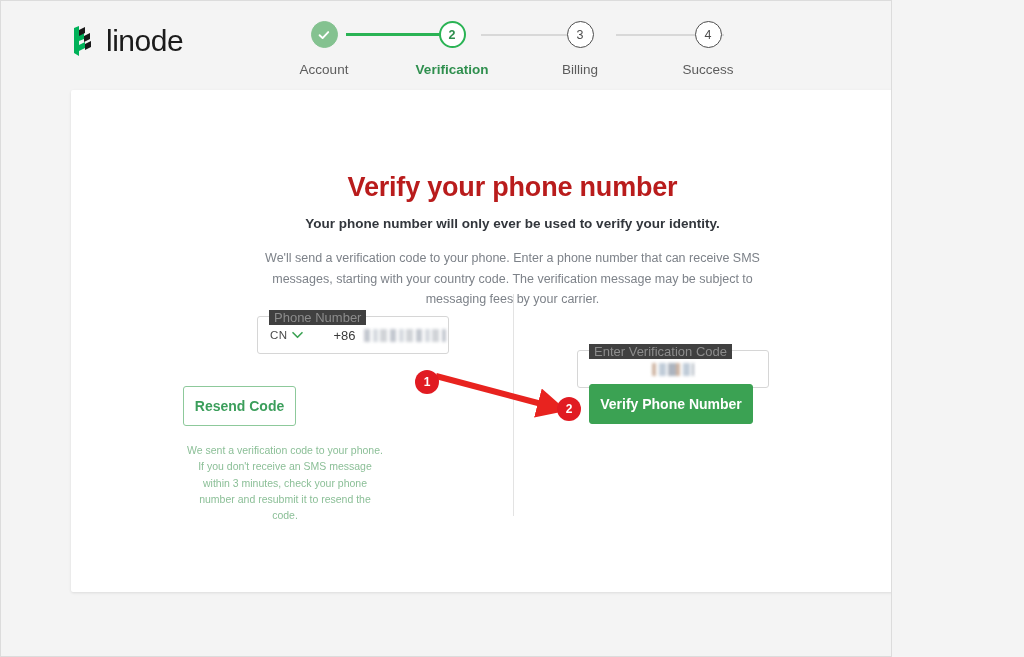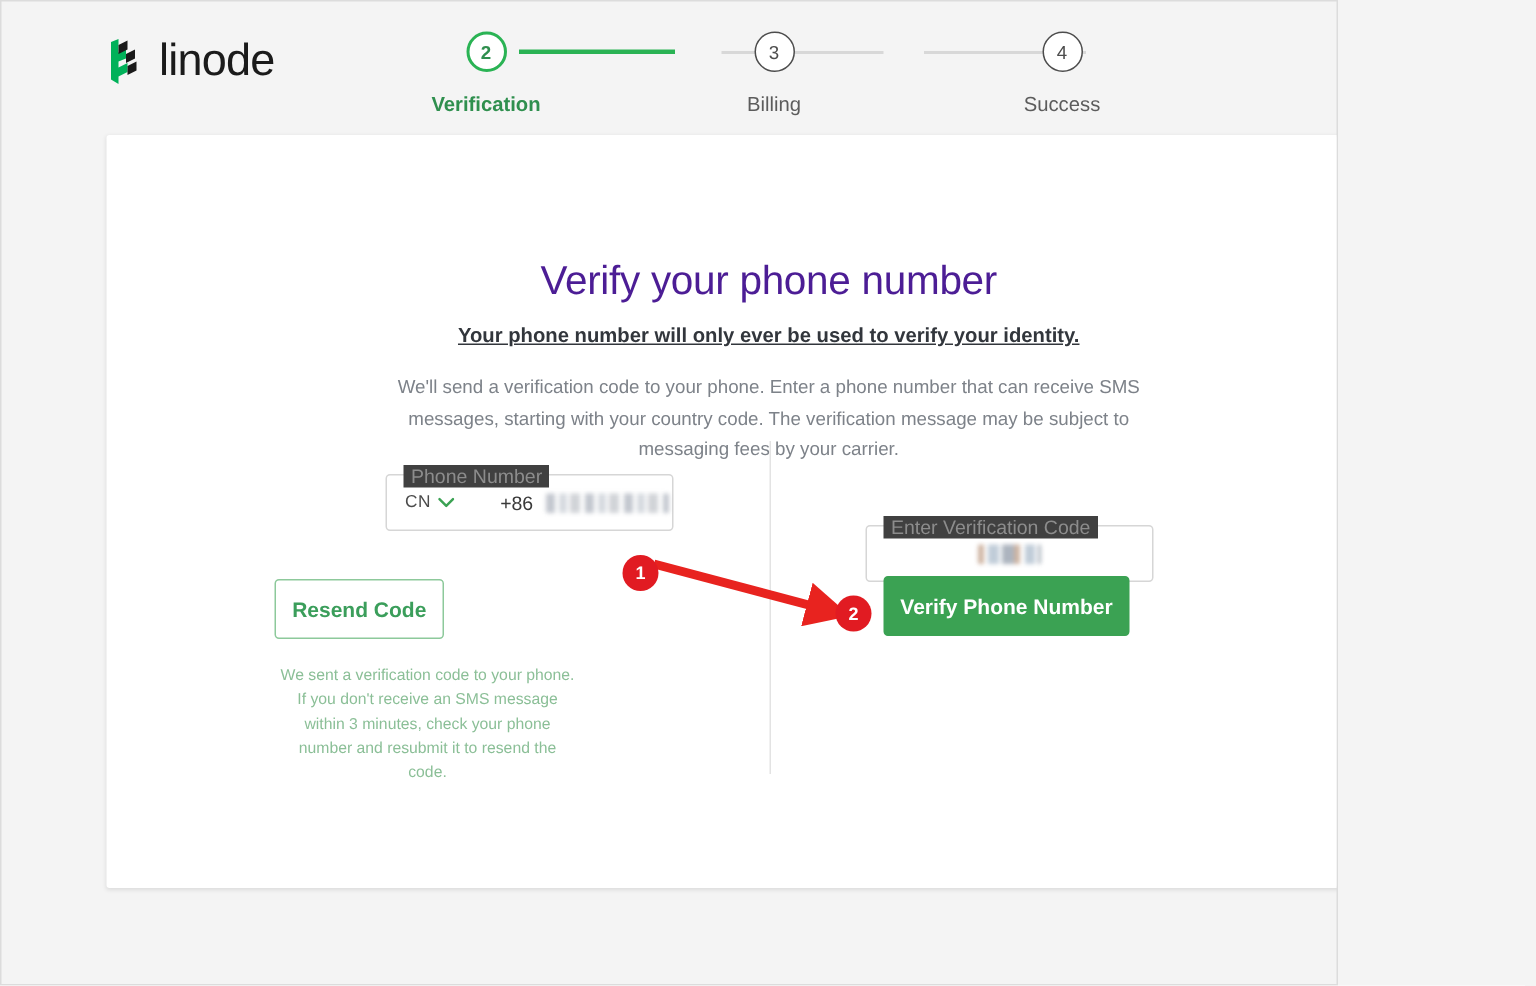--- a/index.html
+++ b/index.html
@@ -135,34 +135,33 @@
     box-shadow: 0 1px 3px rgba(0,0,0,0.10);
   }
 
   .heading {
     position: absolute;
     left: 0;
     top: 82px;
     width: 100%;
     text-align: center;
     font-size: 27px;
-    font-weight: 400;
-    color: #4c1d95;
+    font-weight: 700;
+    color: #b91c1c;
     letter-spacing: -0.2px;
   }
   .subheading {
     position: absolute;
     left: 0;
     top: 126px;
     width: 100%;
     text-align: center;
     font-size: 13.5px;
     font-weight: 700;
     color: #32363c;
-    text-decoration: underline;
   }
   .description {
     position: absolute;
     left: 50%;
     transform: translateX(-50%);
     top: 158px;
     width: 505px;
     text-align: center;
     font-size: 12.5px;
     line-height: 1.65;
@@ -357,20 +356,28 @@
     </svg>
     <span class="logo-text">linode</span>
   </div>
 
   <div class="stepper">
     <div class="connector done" id="conn1"></div>
     <div class="connector idle" id="conn2"></div>
     <div class="connector idle" id="conn3"></div>
     <div class="step-row">
 
+      <div class="step">
+        <div class="step-circle done">
+          <svg class="check-icon" viewBox="0 0 14 14">
+            <path d="M2.6 7.2 L5.6 10.1 L11.2 4.1" fill="none" stroke="#ffffff" stroke-width="1.9" stroke-linecap="round" stroke-linejoin="round"></path>
+          </svg>
+        </div>
+        <div class="step-label">Account</div>
+      </div>
 
       <div class="step">
         <div class="step-circle active">2</div>
         <div class="step-label active">Verification</div>
       </div>
 
       <div class="step">
         <div class="step-circle idle">3</div>
         <div class="step-label">Billing</div>
       </div>

